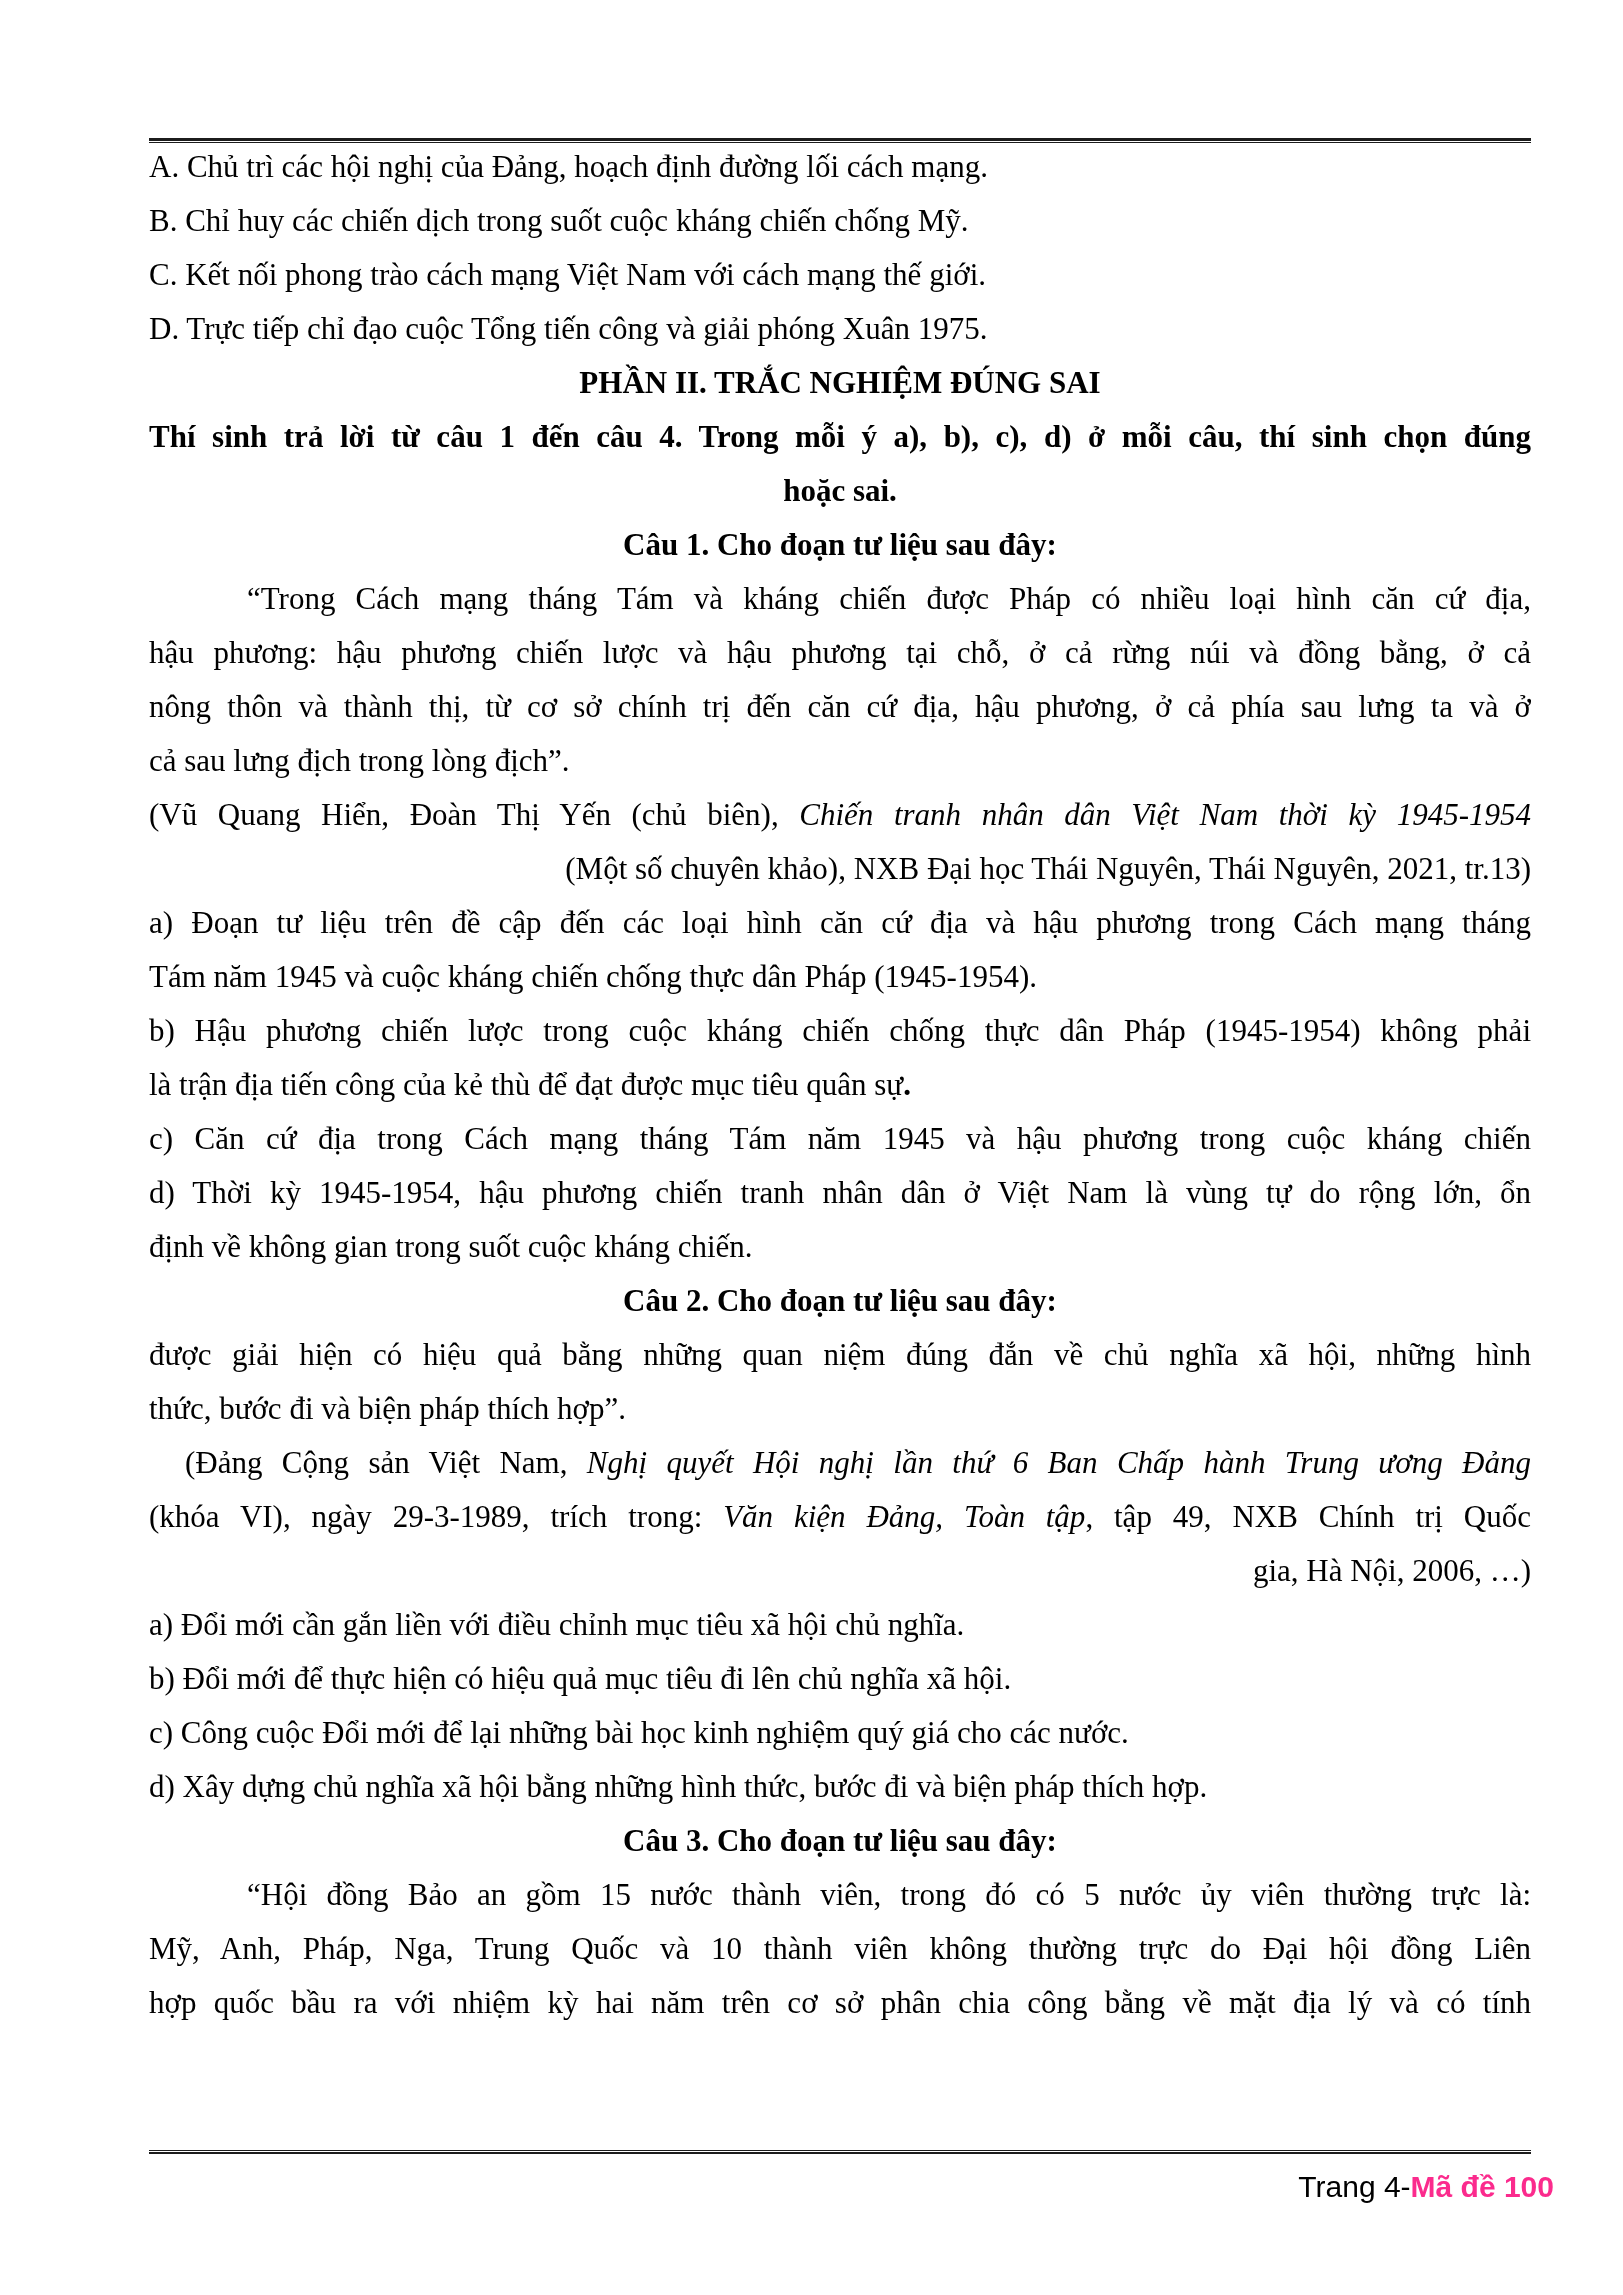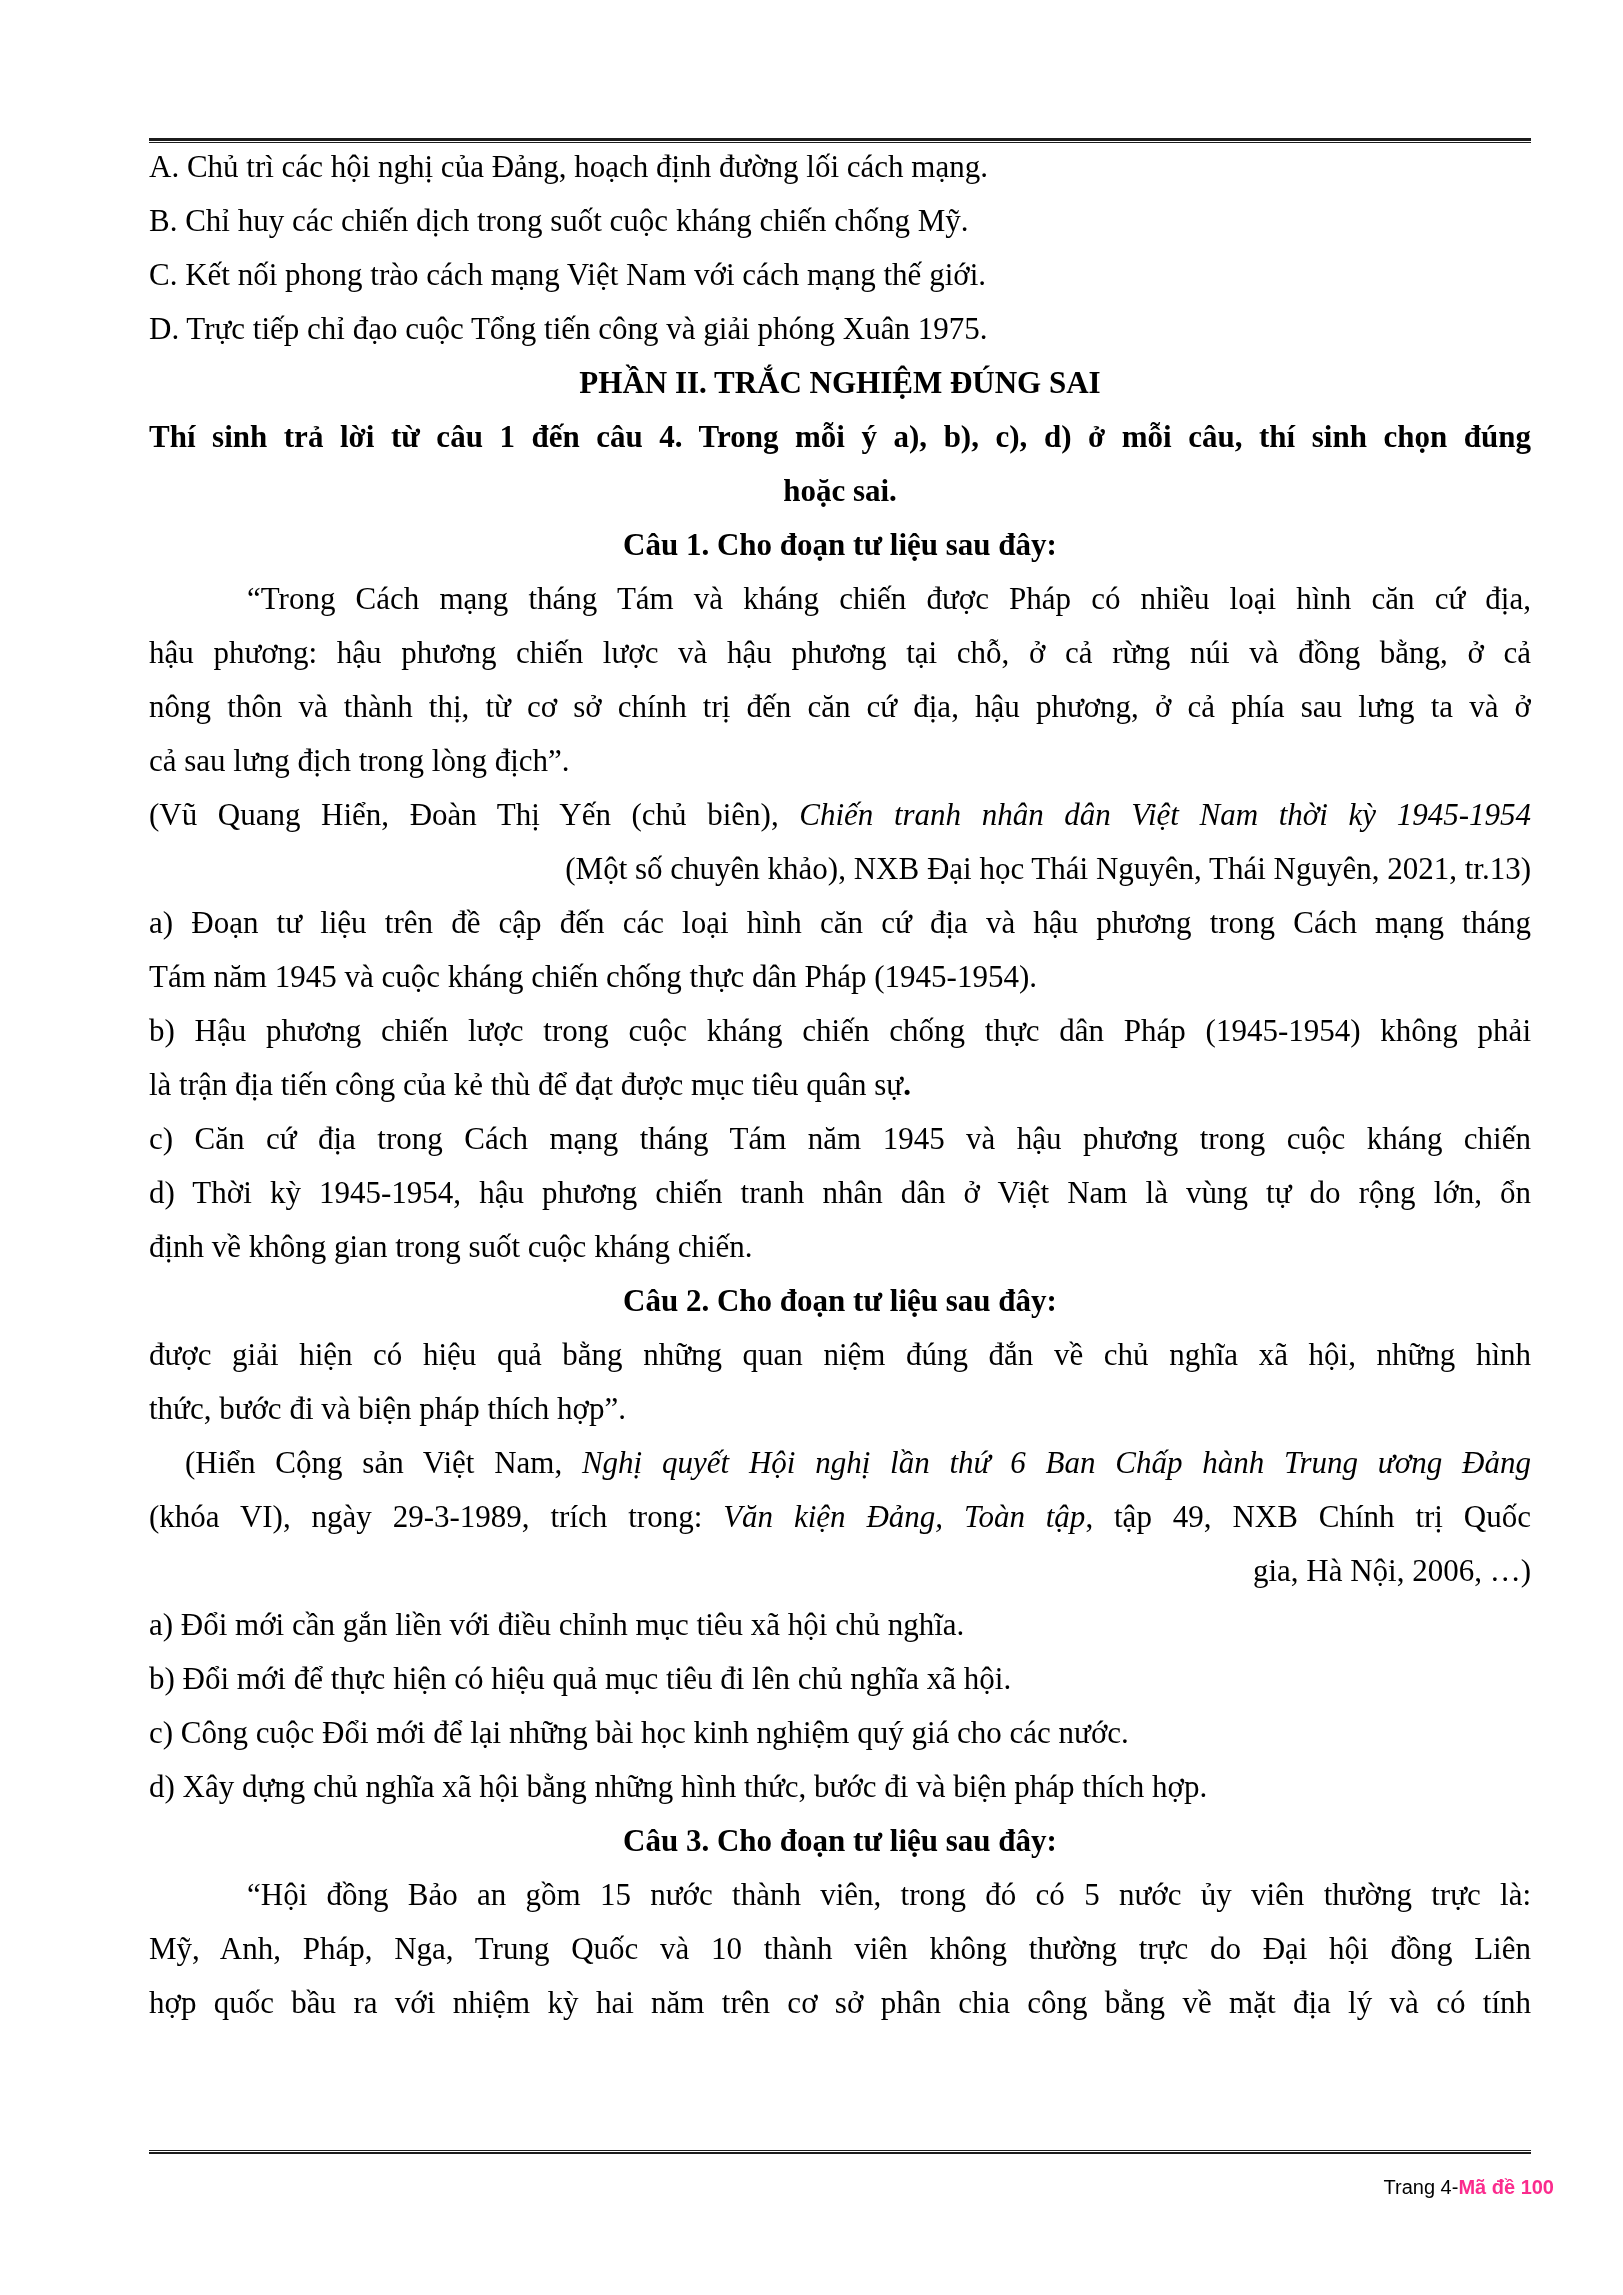--- a/index.html
+++ b/index.html
@@ -41,21 +41,21 @@
   .footer-rule {
     position: absolute;
     left: 149px; top: 2150px; width: 1382px; height: 1.3px;
     border-top: 1.3px solid #1c1c1c;
     border-bottom: 2.6px solid #1c1c1c;
   }
   .footer-text {
     position: absolute;
     top: 2161px; right: 91px;
     font-family: "Liberation Sans", "DejaVu Sans", sans-serif;
-    font-size: 20px;
+    font-size: 30px;
     line-height: 52px;
     color: #000000;
   }
   .footer-text .pink { color: #fb2b8d; font-weight: bold; }
 </style>
 </head>
 <body>
 
 <div class="page">
 
@@ -83,21 +83,21 @@
     <div class="ln">Tám năm 1945 và cuộc kháng chiến chống thực dân Pháp (1945-1954).</div>
     <div class="ln jf">b) Hậu phương chiến lược trong cuộc kháng chiến chống thực dân Pháp (1945-1954) không phải</div>
     <div class="ln"><span>là trận địa tiến công của kẻ thù để đạt được mục tiêu quân sự</span><span class="b">.</span></div>
     <div class="ln jf">c) Căn cứ địa trong Cách mạng tháng Tám năm 1945 và hậu phương trong cuộc kháng chiến</div>
     <div class="ln jf">d) Thời kỳ 1945-1954, hậu phương chiến tranh nhân dân ở Việt Nam là vùng tự do rộng lớn, ổn</div>
     <div class="ln">định về không gian trong suốt cuộc kháng chiến.</div>
 
     <div class="ln bold">Câu 2. Cho đoạn tư liệu sau đây:</div>
     <div class="ln jf">được giải hiện có hiệu quả bằng những quan niệm đúng đắn về chủ nghĩa xã hội, những hình</div>
     <div class="ln">thức, bước đi và biện pháp thích hợp”.</div>
-    <div class="ln jf ind2"><span>(Hiển Cộng sản Việt Nam, </span><span class="i">Nghị quyết Hội nghị lần thứ 6 Ban Chấp hành Trung ương Đảng</span></div>
+    <div class="ln jf ind2"><span>(Đảng Cộng sản Việt Nam, </span><span class="i">Nghị quyết Hội nghị lần thứ 6 Ban Chấp hành Trung ương Đảng</span></div>
     <div class="ln jf"><span>(khóa VI), ngày 29-3-1989, trích trong: </span><span class="i">Văn kiện Đảng, Toàn tập</span><span>, tập 49, NXB Chính trị Quốc</span></div>
     <div class="ln rt">gia, Hà Nội, 2006, …)</div>
     <div class="ln">a) Đổi mới cần gắn liền với điều chỉnh mục tiêu xã hội chủ nghĩa.</div>
     <div class="ln">b) Đổi mới để thực hiện có hiệu quả mục tiêu đi lên chủ nghĩa xã hội.</div>
     <div class="ln">c) Công cuộc Đổi mới để lại những bài học kinh nghiệm quý giá cho các nước.</div>
     <div class="ln">d) Xây dựng chủ nghĩa xã hội bằng những hình thức, bước đi và biện pháp thích hợp.</div>
 
     <div class="ln bold">Câu 3. Cho đoạn tư liệu sau đây:</div>
     <div class="ln jf ind1">“Hội đồng Bảo an gồm 15 nước thành viên, trong đó có 5 nước ủy viên thường trực là:</div>
     <div class="ln jf">Mỹ, Anh, Pháp, Nga, Trung Quốc và 10 thành viên không thường trực do Đại hội đồng Liên</div>

